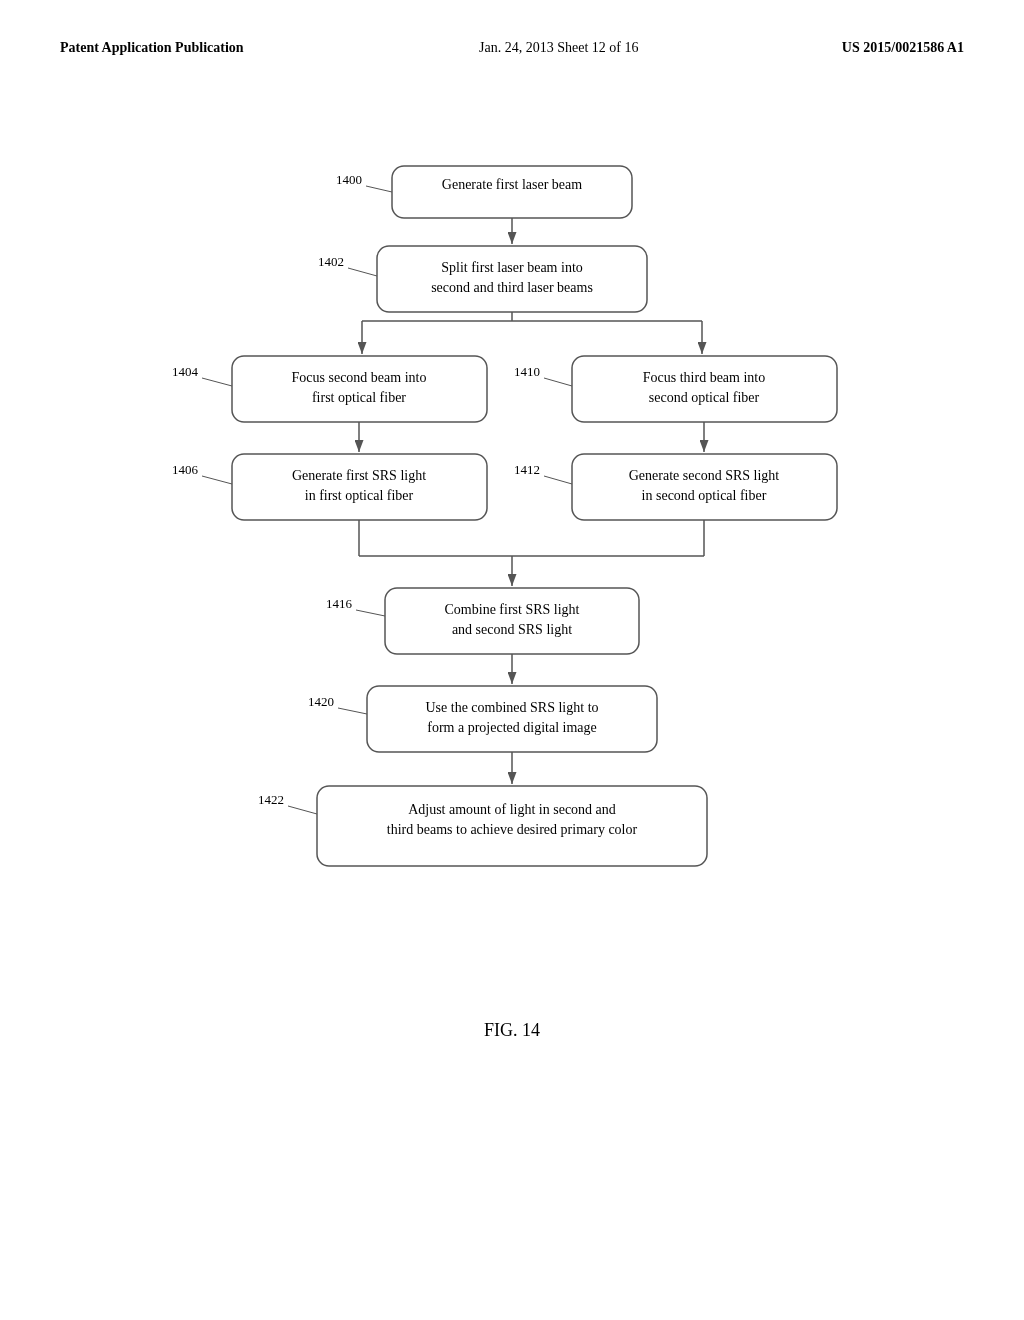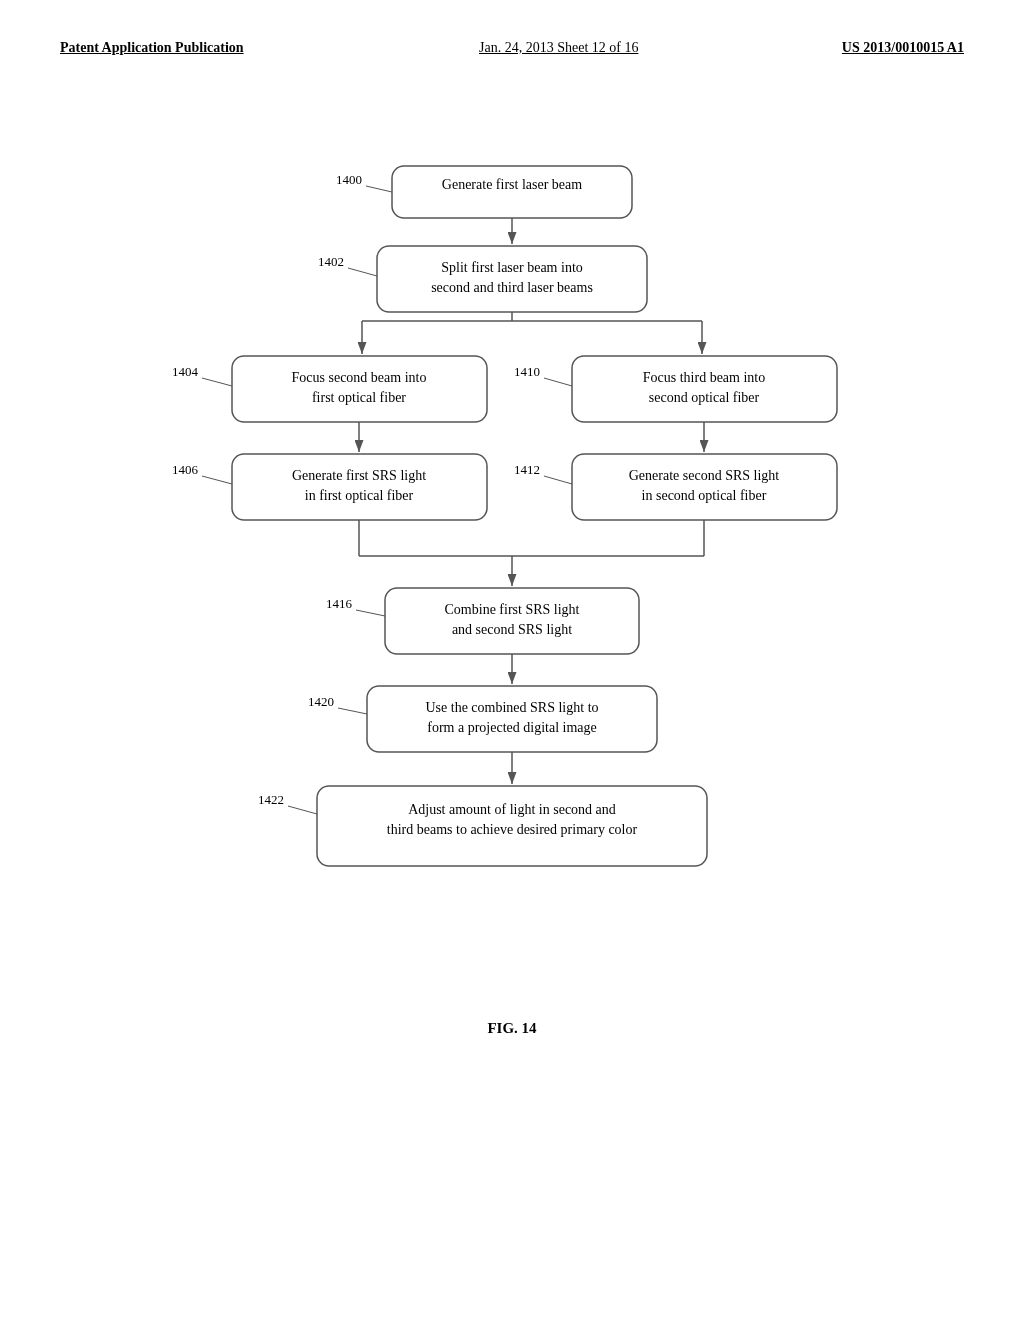--- a/index.html
+++ b/index.html
@@ -21,21 +21,20 @@
       position: relative;
     }
 
     
     .header {
       display: flex;
       justify-content: space-between;
       align-items: flex-end;
       border-bottom: none;
       margin-bottom: 20px;
-      text-decoration: underline;
     }
 
     .header-left {
       font-weight: bold;
       font-size: 14px;
     }
 
     .header-center {
       font-size: 14px;
       text-align: center;
@@ -59,34 +58,34 @@
     
     .diagram-svg-container {
       margin-top: 20px;
       position: relative;
       width: 780px;
     }
 
     
     .fig-caption {
       text-align: center;
-      font-size: 15px;
-      font-weight: bold;
+      font-size: 18px;
+      font-weight: normal;
       margin-top: 60px;
     }
   </style>
 </head>
 <body>
 
 <div class="page">
 
   <div class="header">
     <div class="header-left">Patent Application Publication</div>
     <div class="header-center">Jan. 24, 2013  Sheet 12 of 16</div>
-    <div class="header-right">US 2013/0010015 A1</div>
+    <div class="header-right">US 2015/0021586 A1</div>
   </div>
 
   <div class="diagram-area">
     <div class="diagram-svg-container">
       <svg width="780" height="820">
 
         <defs>
           <marker id="arrowhead" markerWidth="8" markerHeight="6" refX="8" refY="3" orient="auto">
             <polygon points="0 0, 8 3, 0 6" fill="#555"></polygon>
           </marker>

